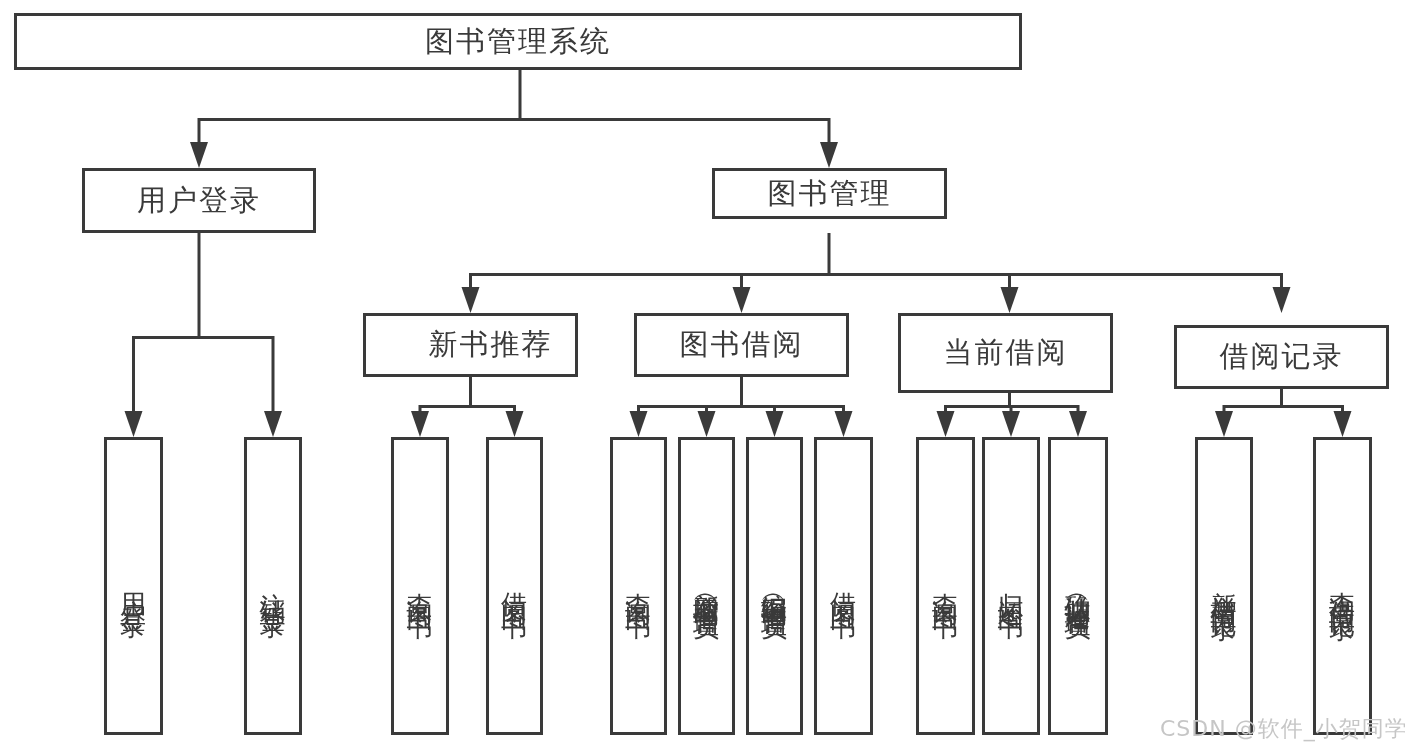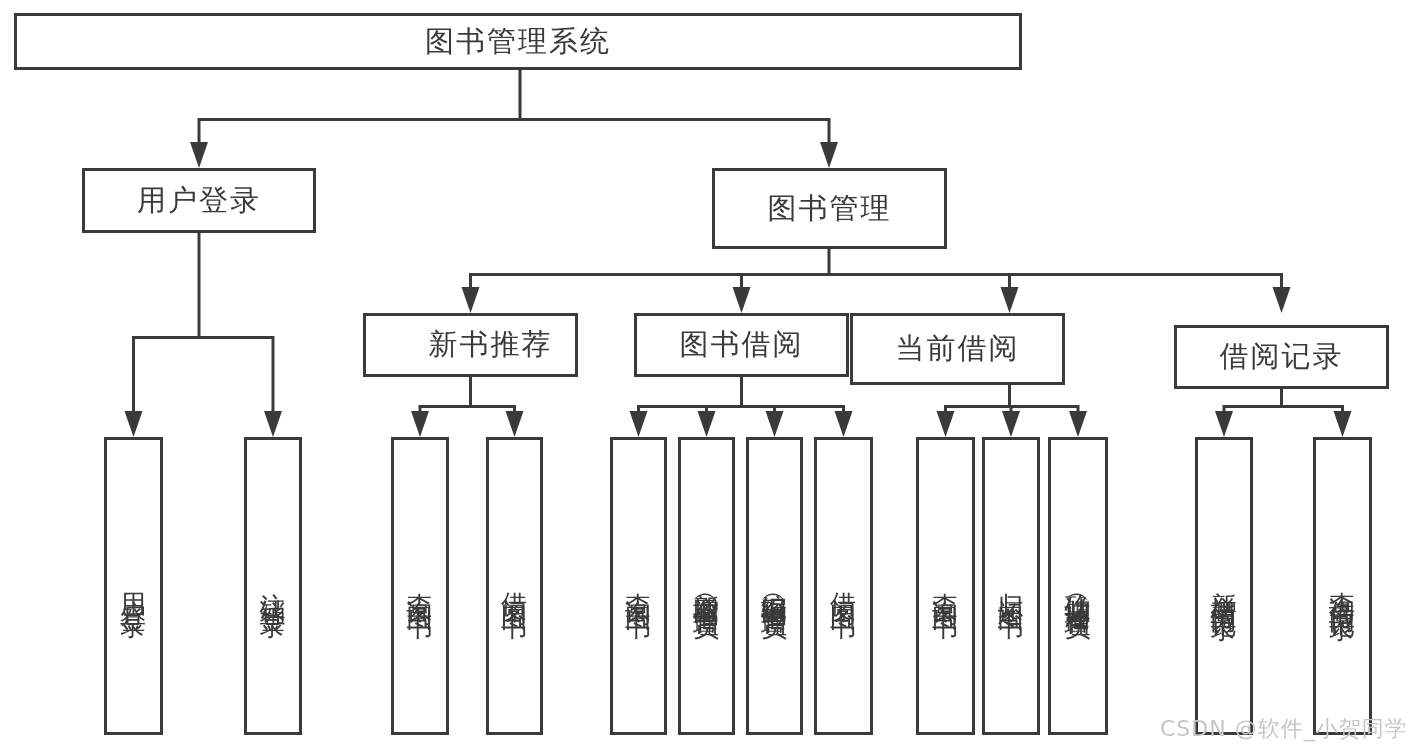--- a/index.html
+++ b/index.html
@@ -40,24 +40,24 @@
     font-size: 26px;
     color: #3a3a3a;
   }
   .sp7 { letter-spacing: 7px; }
   .sp5 { letter-spacing: 5px; }
   .sp3 { letter-spacing: 3px; }
 
   
   .n-root      { left: 14px;   top: 13px;  width: 1008px; height: 57px; }
   .n-userlogin { left: 82px;   top: 168px; width: 234px;  height: 65px; }
-  .n-bookmgmt  { left: 712px;  top: 168px; width: 235px;  height: 81px; justify-content: center; }
+  .n-bookmgmt  { left: 712px;  top: 168px; width: 235px;  height: 51px; justify-content: center; }
   .n-newrec    { left: 363px;  top: 313px; width: 215px;  height: 64px; padding-left: 40px; }
   .n-borrow    { left: 634px;  top: 313px; width: 215px;  height: 64px; align-items: center; }
-  .n-current   { left: 850px;  top: 313px; width: 215px;  height: 72px; }
+  .n-current   { left: 898px;  top: 313px; width: 215px;  height: 80px; }
   .n-records   { left: 1174px; top: 313px; width: 215px;  height: 64px; margin-top: 12px; }
 
   
   .leaf { top: 437px; height: 298px; }
   .l-a { left: 104px;  width: 59px; }
   .l-b { left: 244px;  width: 58px; }
   .l-c { left: 391px;  width: 58px; }
   .l-d { left: 486px;  width: 57px; }
   .l-e { left: 610px;  width: 57px; }
   .l-f { left: 678px;  width: 57px; }

